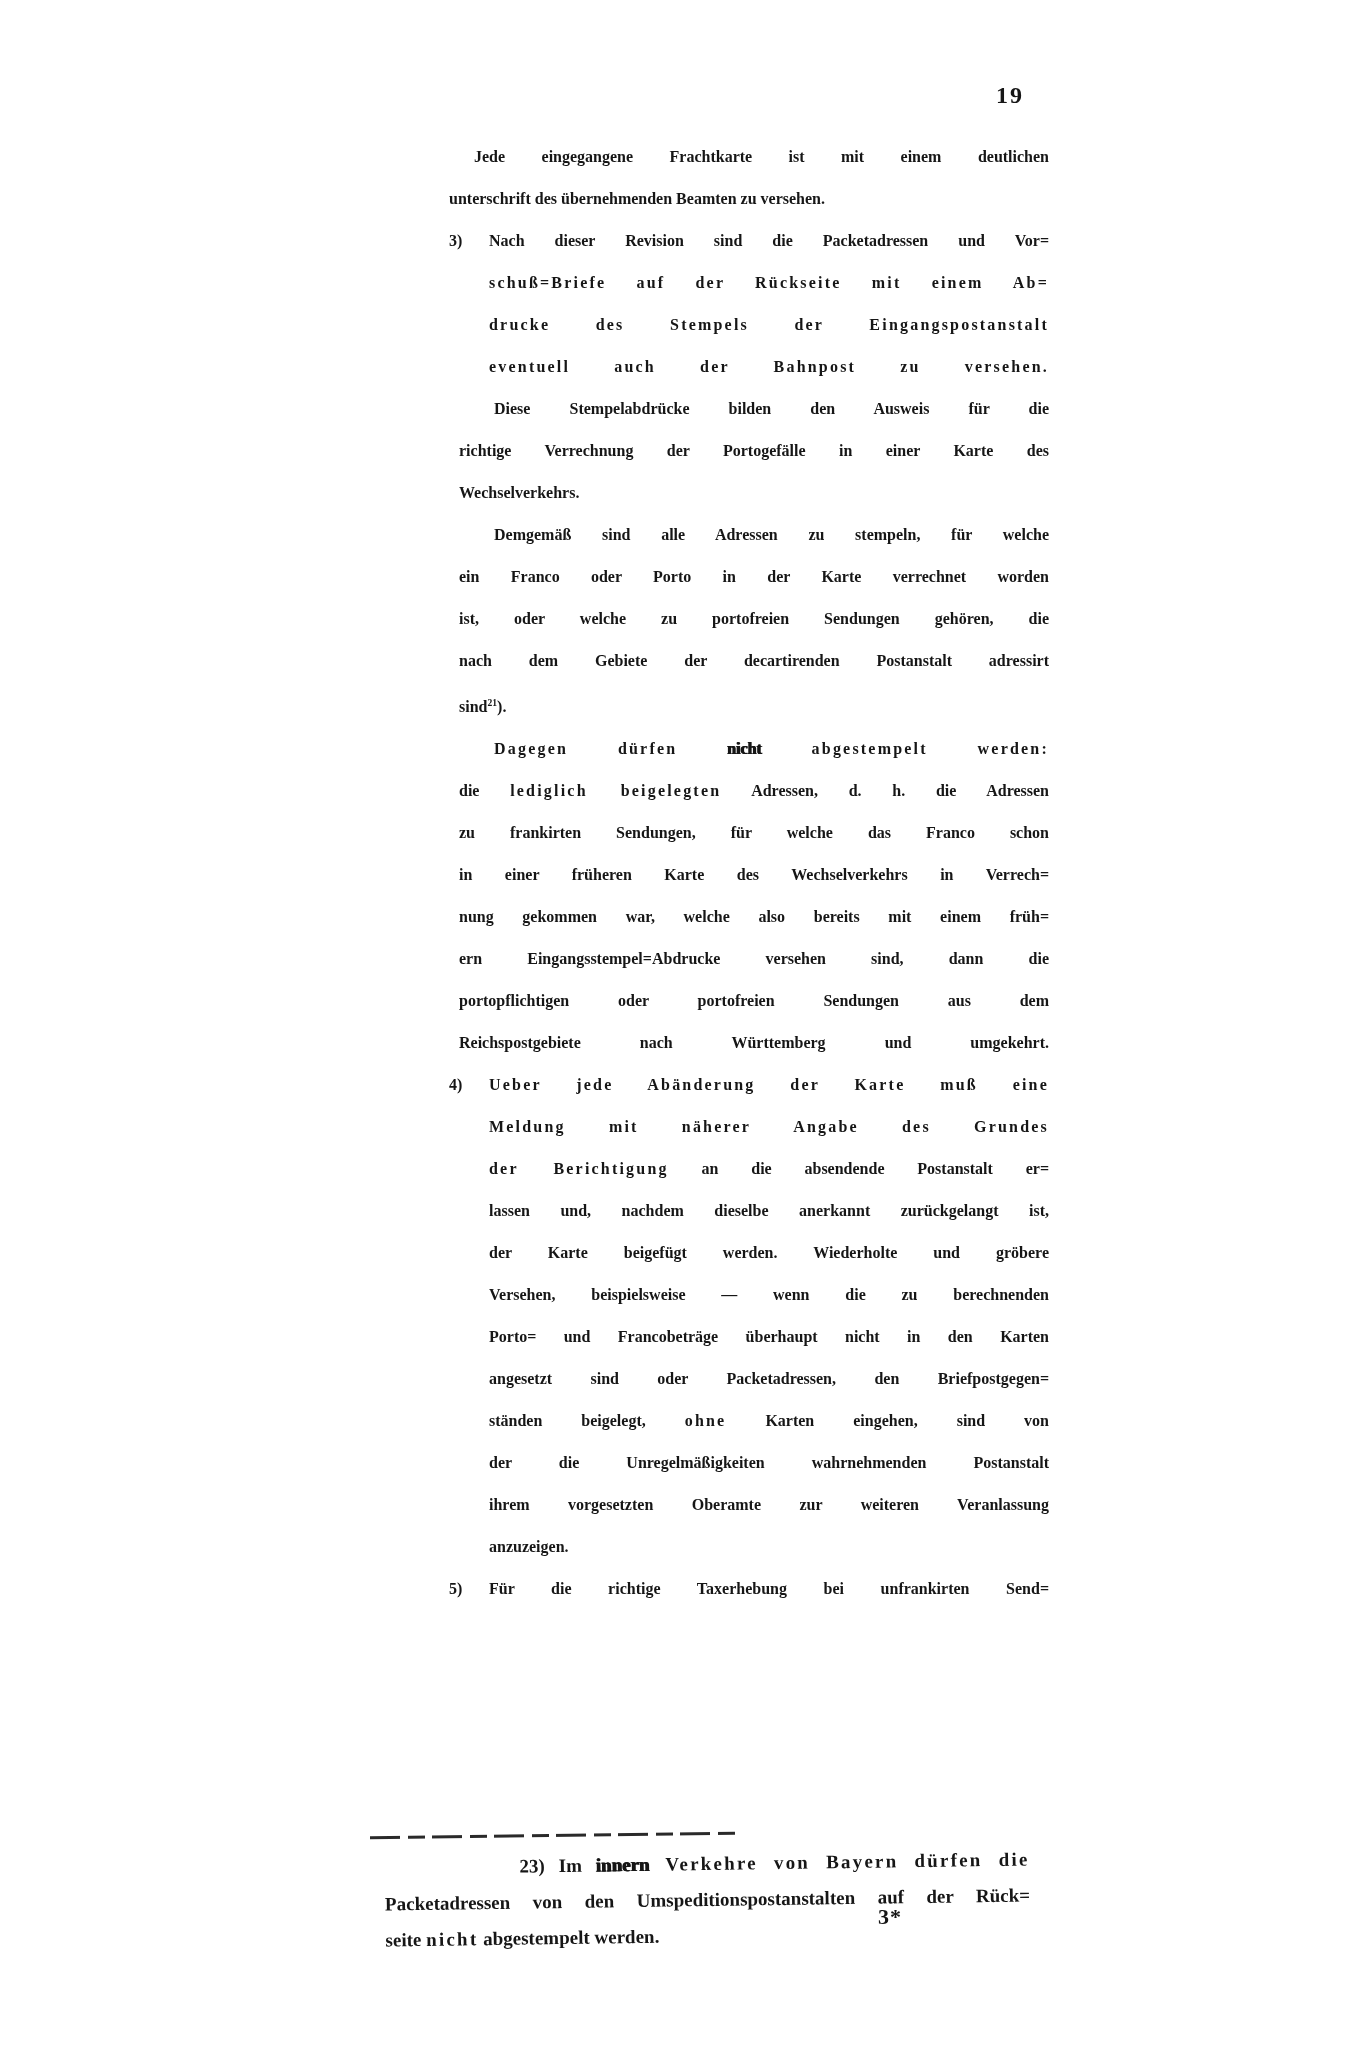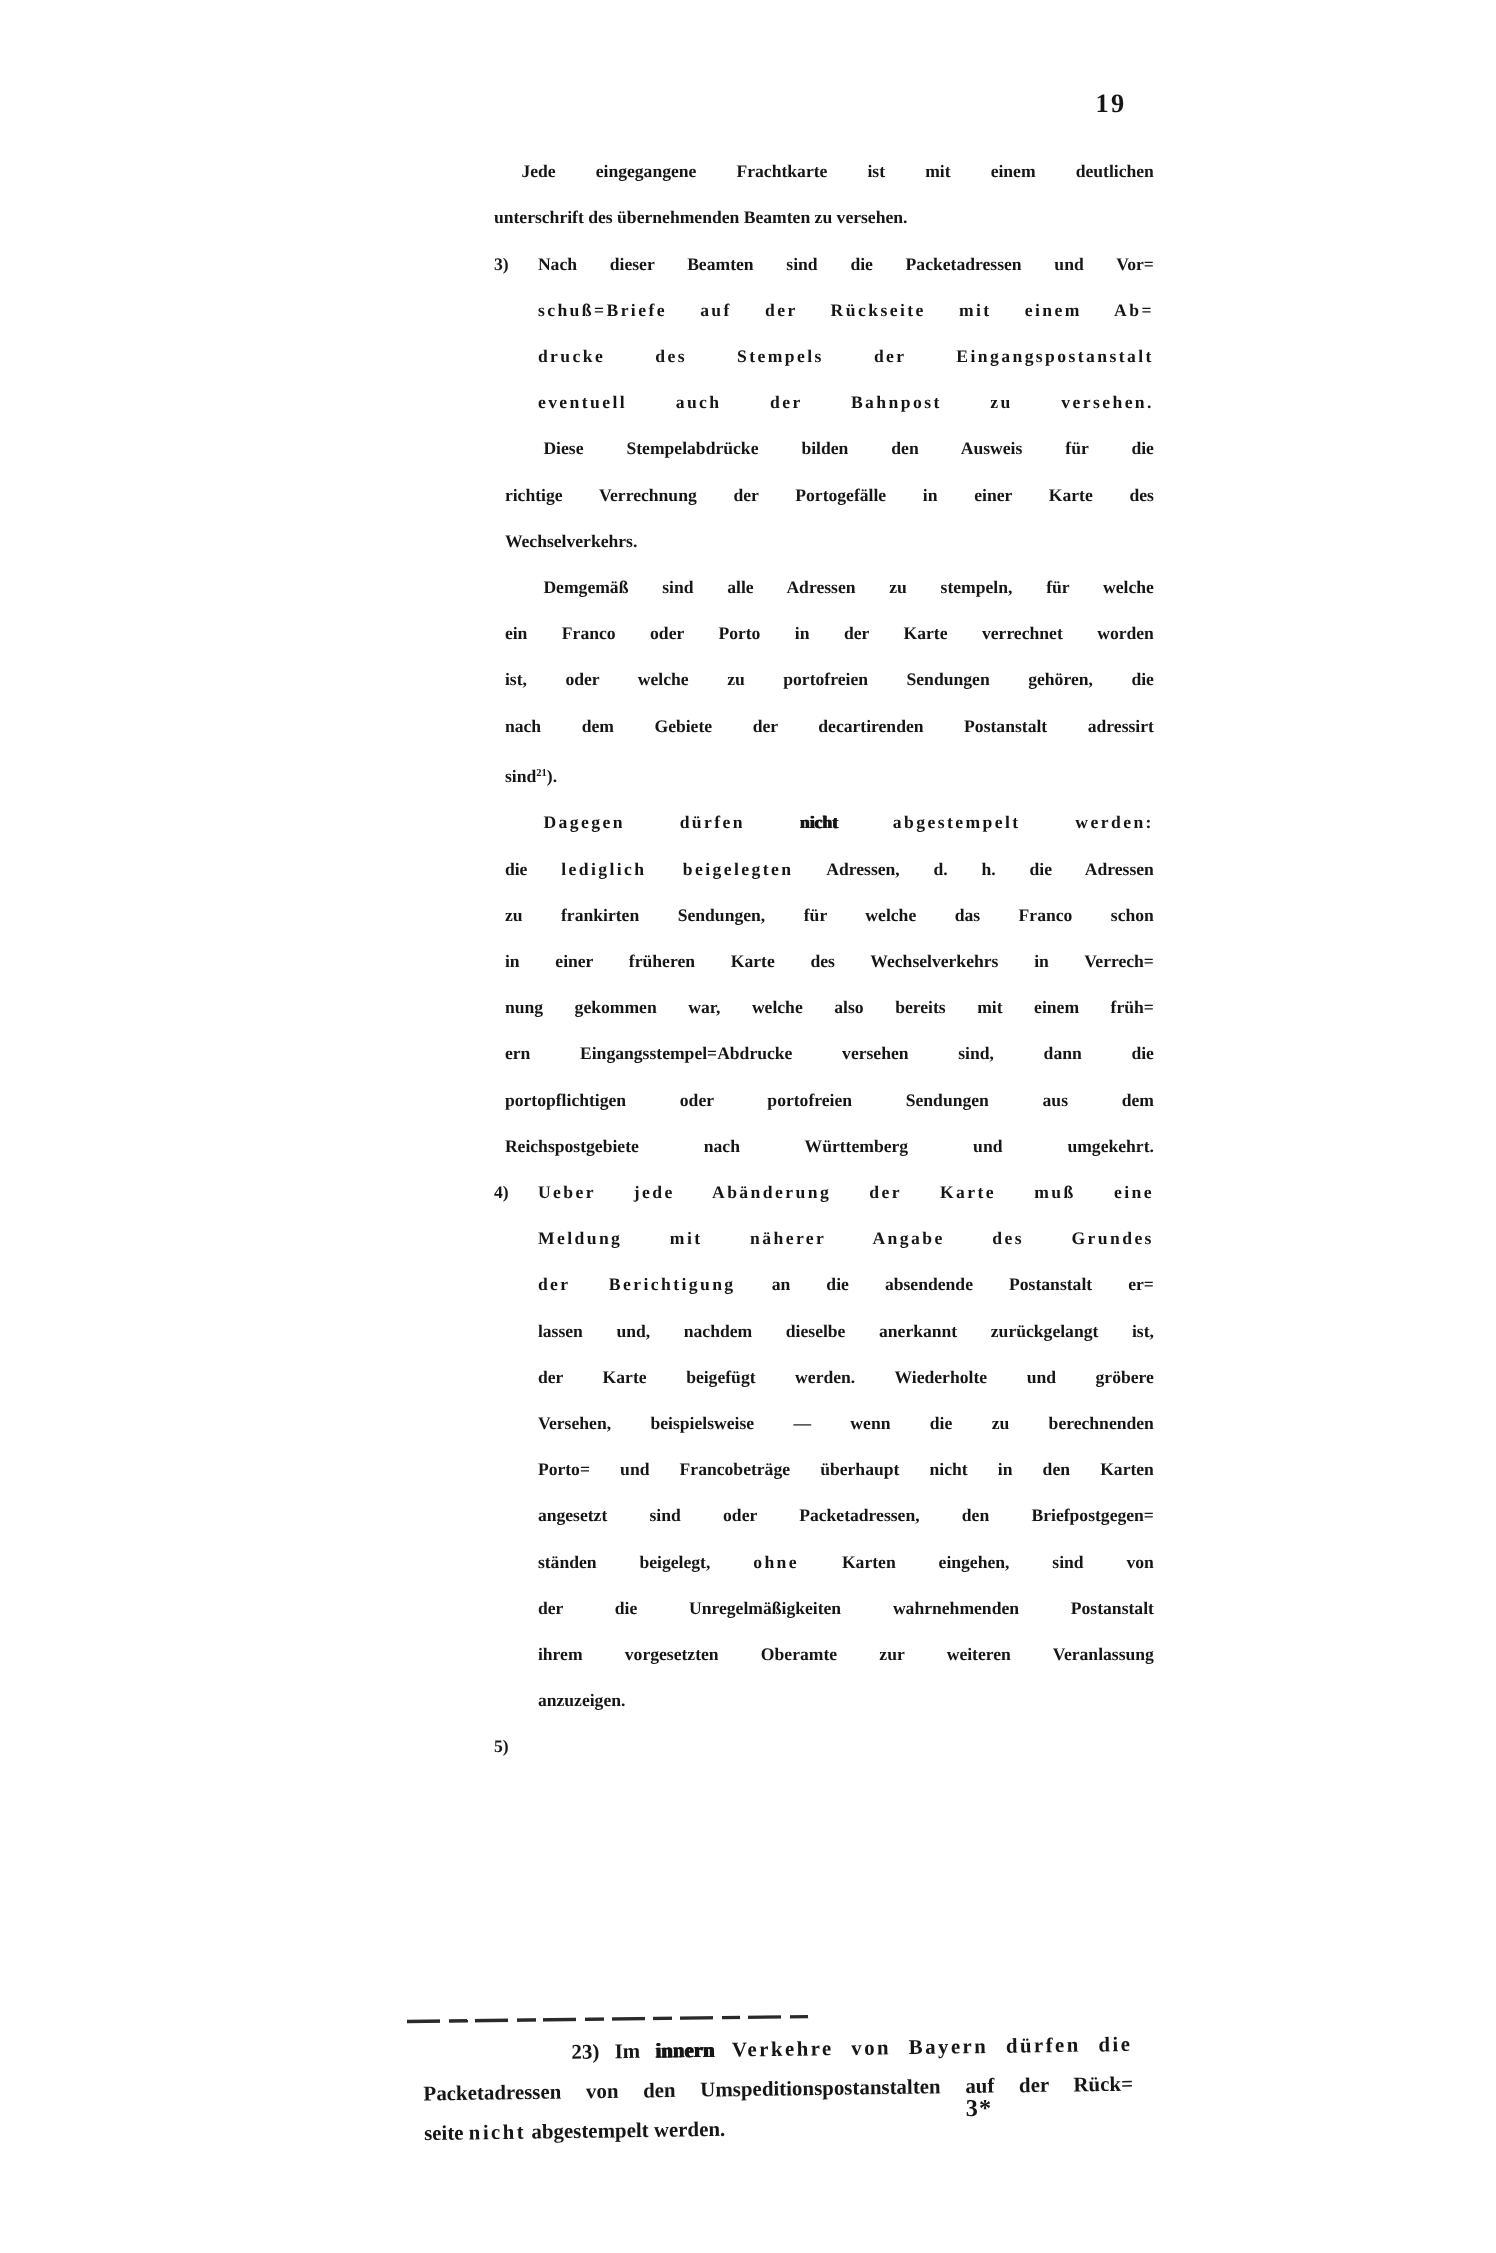--- a/index.html
+++ b/index.html
@@ -59,21 +59,21 @@
 
 <div class="pageno">19</div>
 
 <div class="textblock">
     <div class="block para-outer">
       <div class="line"><span class="seg">Jede eingegangene Frachtkarte ist mit einem deutlichen</span></div>
       <div class="line nj"><span class="seg">unterschrift des übernehmenden Beamten zu versehen.</span></div>
     </div>
     <div class="block item">
       <span class="num">3)</span>
-      <div class="line"><span class="seg">Nach dieser Beamten sind die Packetadressen und Vor=</span></div>
+      <div class="line"><span class="seg">Nach dieser Revision sind die Packetadressen und Vor=</span></div>
       <div class="line"><span class="seg ls">schuß=Briefe auf der Rückseite mit einem Ab=</span></div>
       <div class="line"><span class="seg ls">drucke des Stempels der Eingangspostanstalt</span></div>
       <div class="line"><span class="seg ls">eventuell auch der Bahnpost zu versehen.</span></div>
     </div>
     <div class="block para-inner">
       <div class="line"><span class="seg">Diese Stempelabdrücke bilden den Ausweis für die</span></div>
       <div class="line"><span class="seg">richtige Verrechnung der Portogefälle in einer Karte des</span></div>
       <div class="line nj"><span class="seg">Wechselverkehrs.</span></div>
     </div>
     <div class="block para-inner">
@@ -103,20 +103,21 @@
       <div class="line"><span class="seg">Versehen, beispielsweise — wenn die zu berechnenden</span></div>
       <div class="line"><span class="seg">Porto= und Francobeträge überhaupt nicht in den Karten</span></div>
       <div class="line"><span class="seg">angesetzt sind oder Packetadressen, den Briefpostgegen=</span></div>
       <div class="line"><span class="seg">ständen beigelegt, </span><span class="seg ls">ohne</span><span class="seg"> Karten eingehen, sind von</span></div>
       <div class="line"><span class="seg">der die Unregelmäßigkeiten wahrnehmenden Postanstalt</span></div>
       <div class="line"><span class="seg">ihrem vorgesetzten Oberamte zur weiteren Veranlassung</span></div>
       <div class="line nj"><span class="seg">anzuzeigen.</span></div>
     </div>
     <div class="block item">
       <span class="num">5)</span>
+      <div class="line"><span class="seg">Für die richtige Taxerhebung bei unfrankirten Send=</span></div>
     </div>
   </div>
 
 <div class="fnsep"></div>
 
 <div class="footnote">
     <div class="block para-fn">
       <div class="line"><span class="seg">23) Im </span><span class="seg b">innern</span><span class="seg ls"> Verkehre von Bayern dürfen die</span></div>
       <div class="line"><span class="seg">Packetadressen von den Umspeditionspostanstalten auf der Rück=</span></div>
       <div class="line nj"><span class="seg">seite </span><span class="seg ls">nicht</span><span class="seg"> abgestempelt werden.</span></div>

